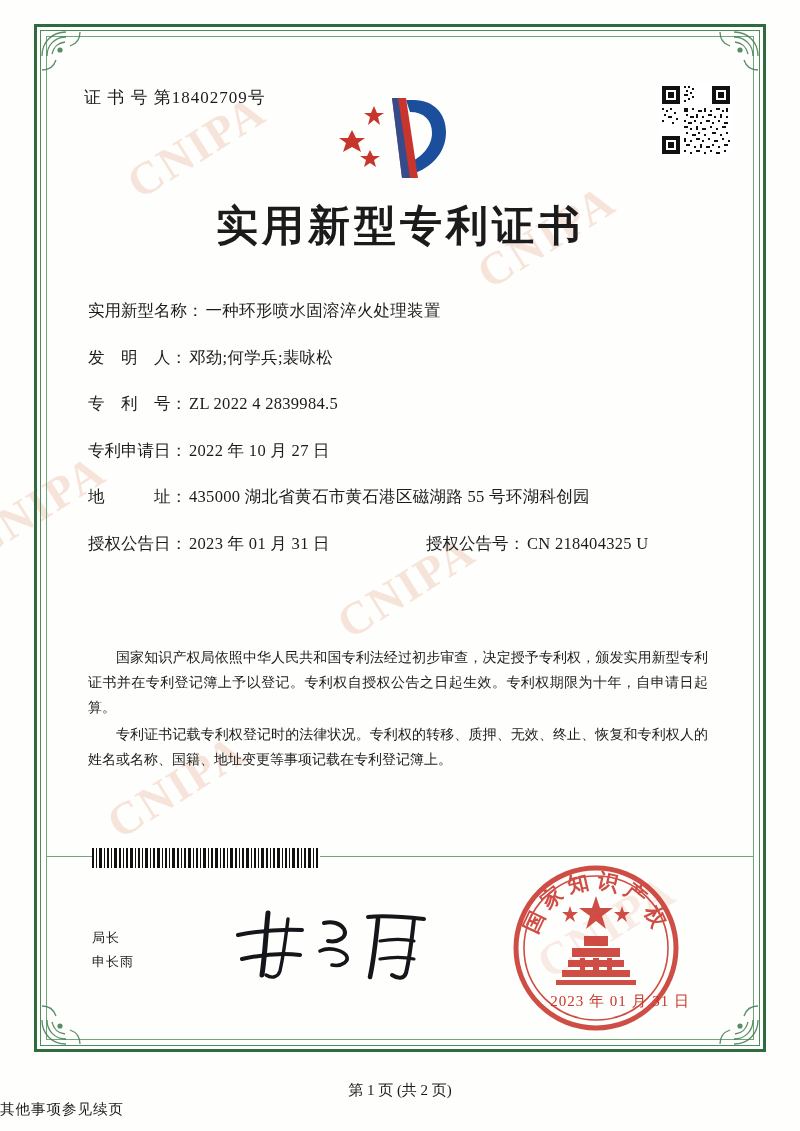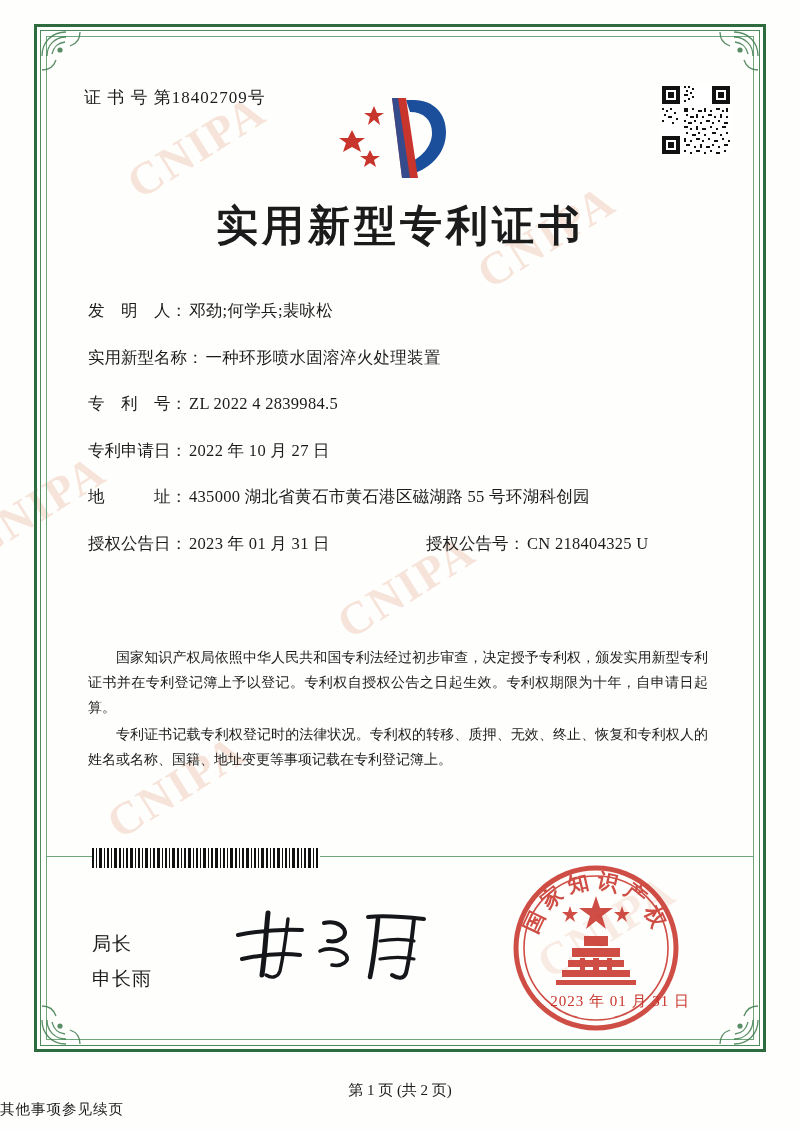--- a/index.html
+++ b/index.html
@@ -180,21 +180,21 @@
     width: 228px;
     height: 20px;
   }
   .barcode svg { display:block; }
 
   
   .sig-label {
     position: absolute;
     left: 92px;
     top: 926px;
-    font-size: 19px;
+    font-size: 13px;
     line-height: 1.85;
     letter-spacing: 1px;
   }
   .sig-script {
     position: absolute;
     left: 228px;
     top: 905px;
     width: 210px;
     height: 78px;
   }
@@ -403,26 +403,26 @@
       <path d="M76 12 L84 12 C104 12 116 26 116 44 C116 66 100 82 76 88 L76 76 C92 70 102 58 102 45 C102 32 94 24 80 24 Z" fill="#1b4f9c"></path>
       <path d="M62 10 L76 10 L88 90 L72 90 Z" fill="#c8352c"></path>
       <path d="M62 10 L68 10 L80 90 L72 90 Z" fill="#1b4f9c" opacity=".85"></path>
     </svg>
   </div>
 
   <div class="doc-title">实用新型专利证书</div>
 
   <div class="fields">
     <div class="row">
+      <span class="lbl">实用新型名称：</span>
+      <span class="val">一种环形喷水固溶淬火处理装置</span>
+    </div>
+    <div class="row">
       <span class="lbl">发　明　人：</span>
       <span class="val">邓劲;何学兵;裴咏松</span>
-    </div>
-    <div class="row">
-      <span class="lbl">实用新型名称：</span>
-      <span class="val">一种环形喷水固溶淬火处理装置</span>
     </div>
     <div class="row">
       <span class="lbl">专　利　号：</span>
       <span class="val">ZL 2022 4 2839984.5</span>
     </div>
     <div class="row">
       <span class="lbl">专利申请日：</span>
       <span class="val">2022 年 10 月 27 日</span>
     </div>
     <div class="row">

